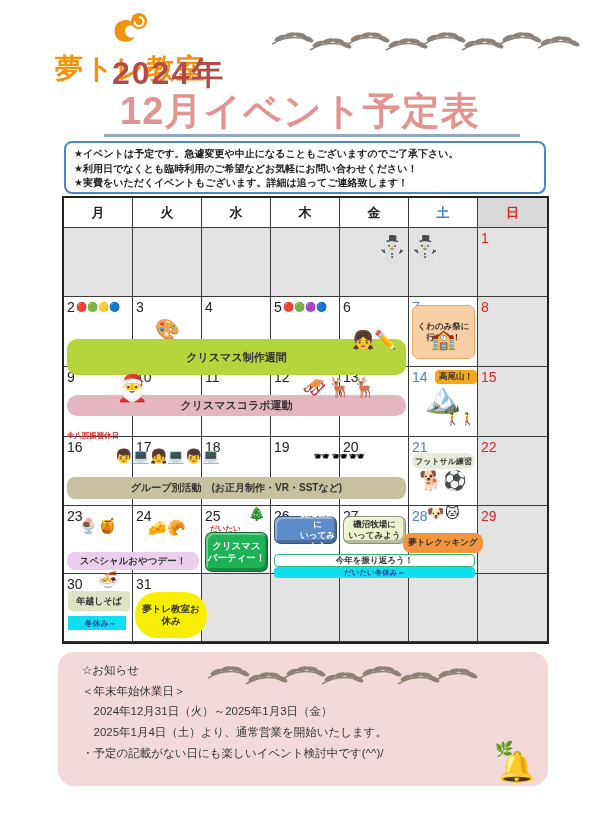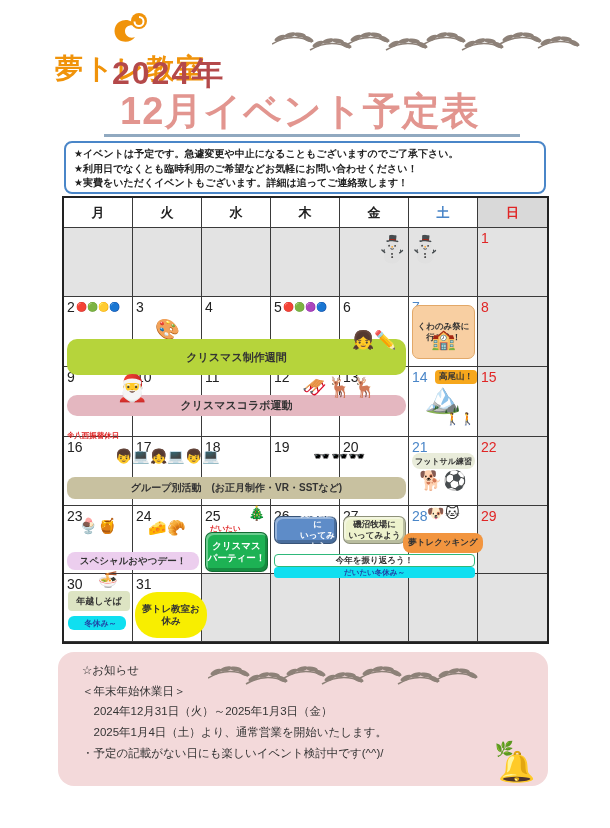--- a/index.html
+++ b/index.html
@@ -179,21 +179,21 @@
         <div class="ev ev-box3d" style="width: 63px; left: 210px; top: 318px; height: 28px; background: rgb(94, 140, 200); color: rgb(255, 255, 255); font-size: 8.5px; padding-left: 24px;">交通公園に
 いってみよう</div>
         <div class="ev ev-box3d" style="width: 63px; left: 279px; top: 318px; height: 28px; background: rgb(237, 242, 204); color: rgb(51, 51, 51); font-size: 8.5px;">磯沼牧場に
 いってみよう</div>
         <div class="ev ev-art" style="width: 69px; text-align: center; left: 345px; top: 308px; font-size: 14px;">🐶🐱</div>
         <div class="ev ev-tag" style="width: 80px; left: 339px; top: 335px; height: 20px; background: rgb(242, 149, 63); color: rgb(51, 51, 51); border-radius: 8px; font-size: 8.5px;">夢トレクッキング</div>
         <div class="ev ev-banner" style="width: 201px; left: 210px; top: 356px; height: 13px; background: rgb(255, 255, 255); color: rgb(51, 51, 51); border: 1.5px solid rgb(46, 184, 122); border-radius: 4px; font-size: 8.5px;">今年を振り返ろう！</div>
         <div class="ev ev-banner" style="width: 201px; left: 210px; top: 369px; height: 11px; background: rgb(16, 223, 240); color: rgb(33, 67, 165); border-radius: 4px; font-size: 7.5px;">だいたい冬休み～</div>
         <div class="ev ev-art" style="left: 34px; top: 374px; font-size: 16px;">🍜</div>
         <div class="ev ev-tag" style="width: 62px; left: 4px; top: 393px; height: 20px; background: rgb(221, 228, 195); color: rgb(51, 51, 51); border-radius: 4px; font-size: 9px;">年越しそば</div>
-        <div class="ev ev-tag" style="width: 58px; left: 4px; top: 418px; height: 14px; background: rgb(16, 223, 240); color: rgb(33, 67, 165); border-radius: 6px; font-size: 8px; padding-left: 7px;">冬休み～</div>
+        <div class="ev ev-tag" style="width: 58px; left: 4px; top: 418px; height: 14px; background: rgb(16, 223, 240); color: rgb(33, 67, 165); border-radius: 0; font-size: 8px; padding-left: 7px;">冬休み～</div>
         <div class="ev ev-bubble" style="width: 72px; left: 71px; top: 394px; height: 46px; background: rgb(248, 238, 0); color: rgb(51, 51, 51); font-size: 9.5px;">夢トレ教室お
 休み</div>
       </div>
   </div>
 
   <div class="footer">
     <svg class="garland-bottom" width="300" height="34" viewBox="0 0 300 34">
       <use href="#sprig" x="0" y="8"></use>
         <use href="#sprig" x="38" y="14"></use>
         <use href="#sprig" x="76" y="8"></use>

